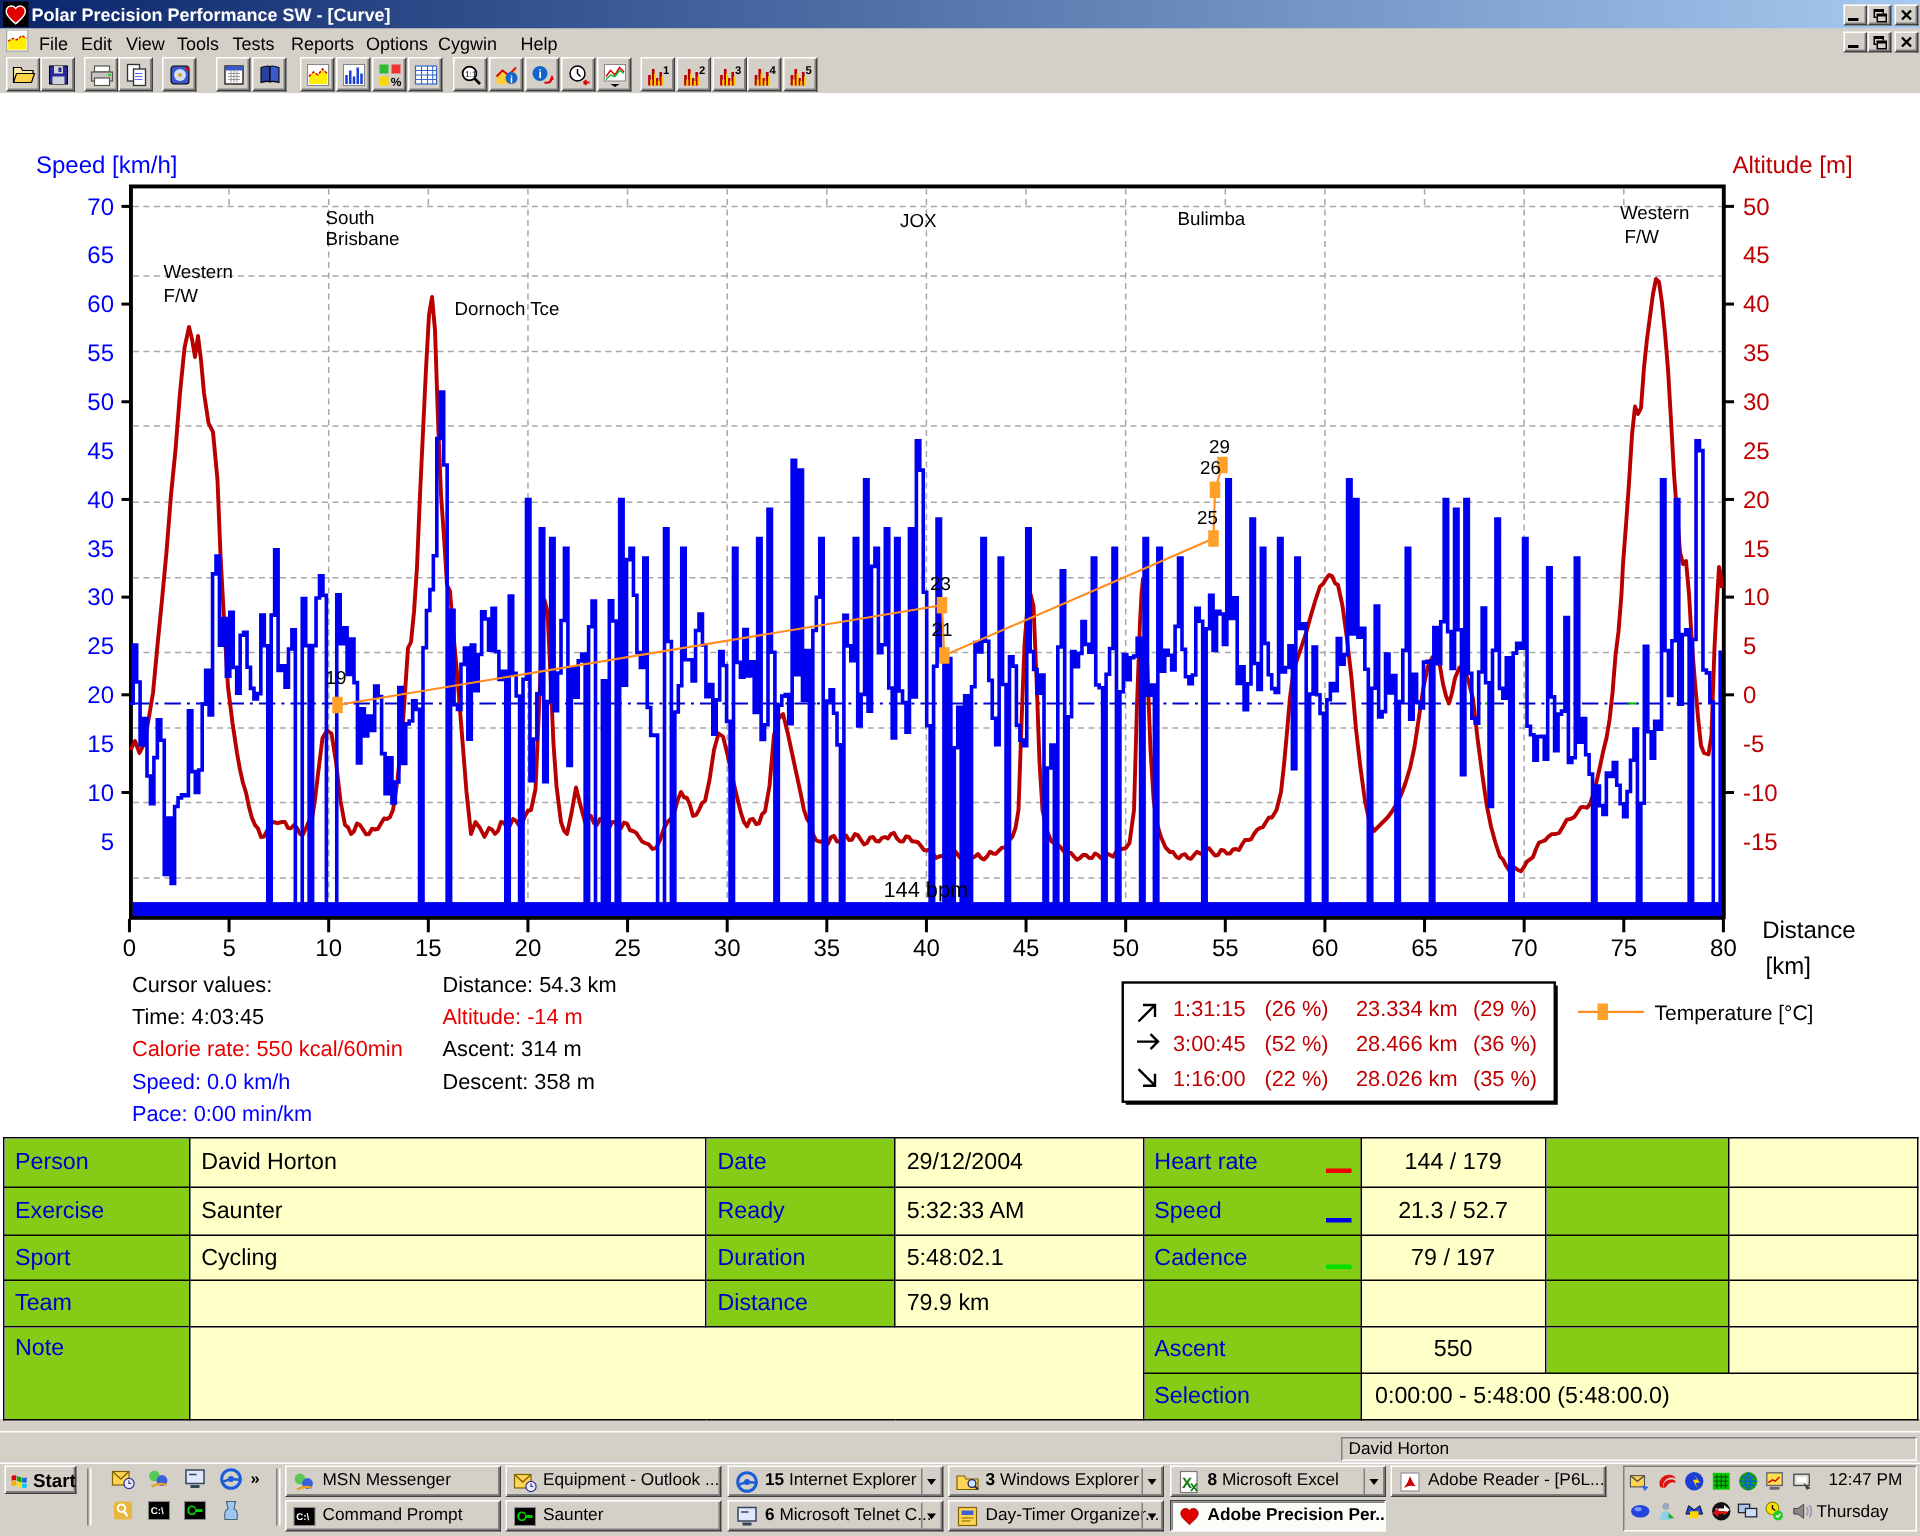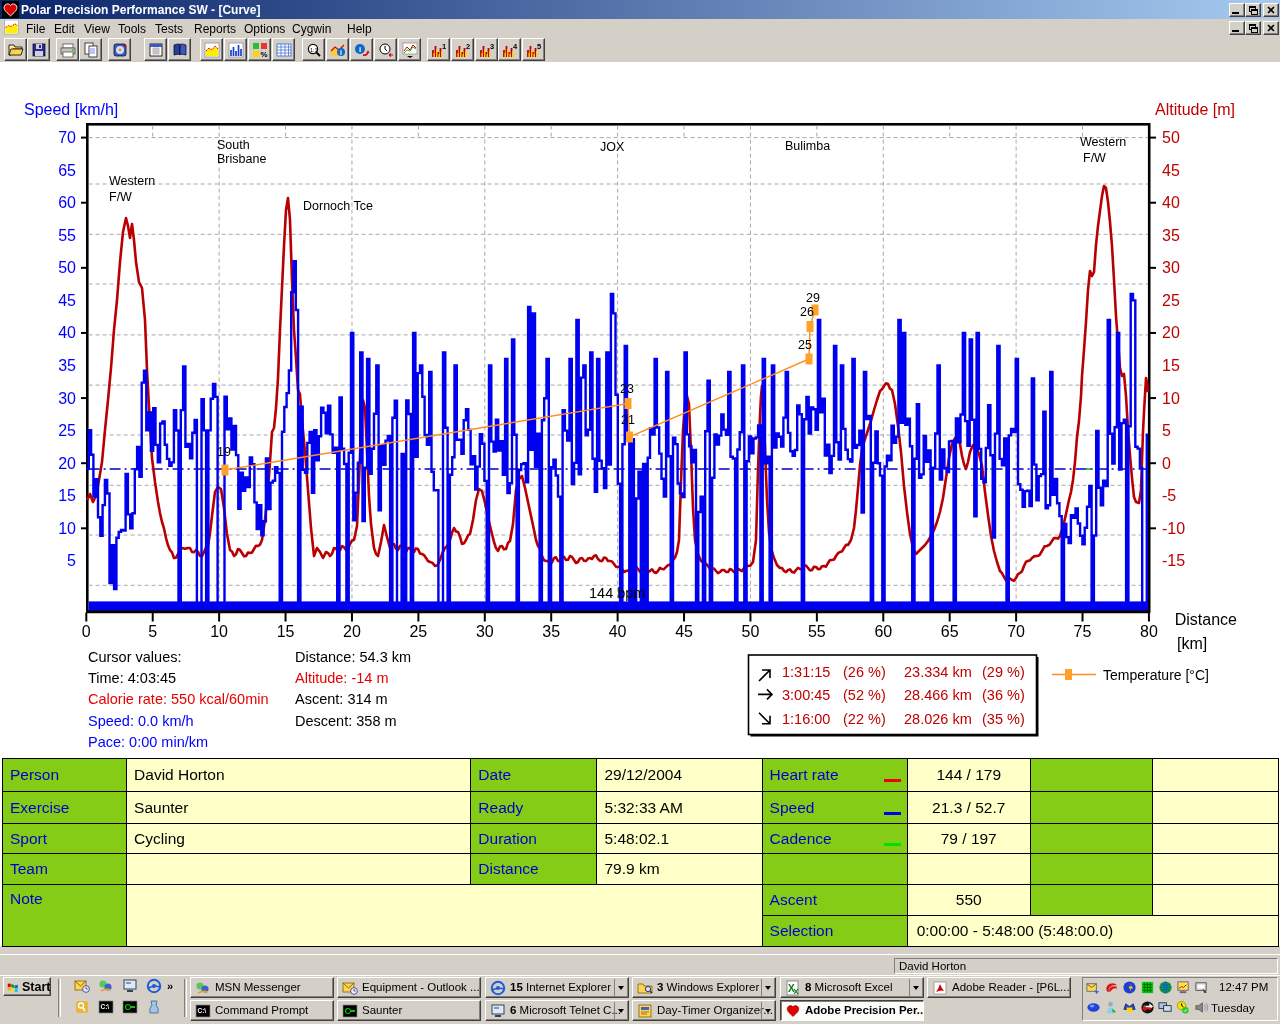--- a/index.html
+++ b/index.html
@@ -678,12 +678,12 @@
       <circle cx="6" cy="6" r="4.5" fill="#ffe000" stroke="#880" stroke-width="0.8"></circle>
       <path d="M6 3.5V6l2 1.5" stroke="#000" stroke-width="1" fill="none"></path>
       <circle cx="10" cy="11" r="3.5" fill="#22cc22"></circle>
       <path d="M8.5 11l1.2 1.2 2-2.2" stroke="#fff" stroke-width="1" fill="none"></path>
     </svg></div>
 <div class="abs" style="left:1194px;top:1000px;width:15px;height:15px"><svg width="15" height="15" viewBox="0 0 16 16">
       <path d="M2 6h3l4-3v10l-4-3H2z" fill="#888" stroke="#444" stroke-width="0.7"></path>
       <path d="M11 5q2 3 0 6M13 3.5q3 4.5 0 9" stroke="#99b" stroke-width="1.2" fill="none"></path>
     </svg></div>
 <div class="clk" style="left:1219px;top:981px">12:47 PM</div>
-<div class="clk" style="left:1211px;top:1002px">Tuesday</div>
+<div class="clk" style="left:1211px;top:1002px">Thursday</div>
 </body></html>

